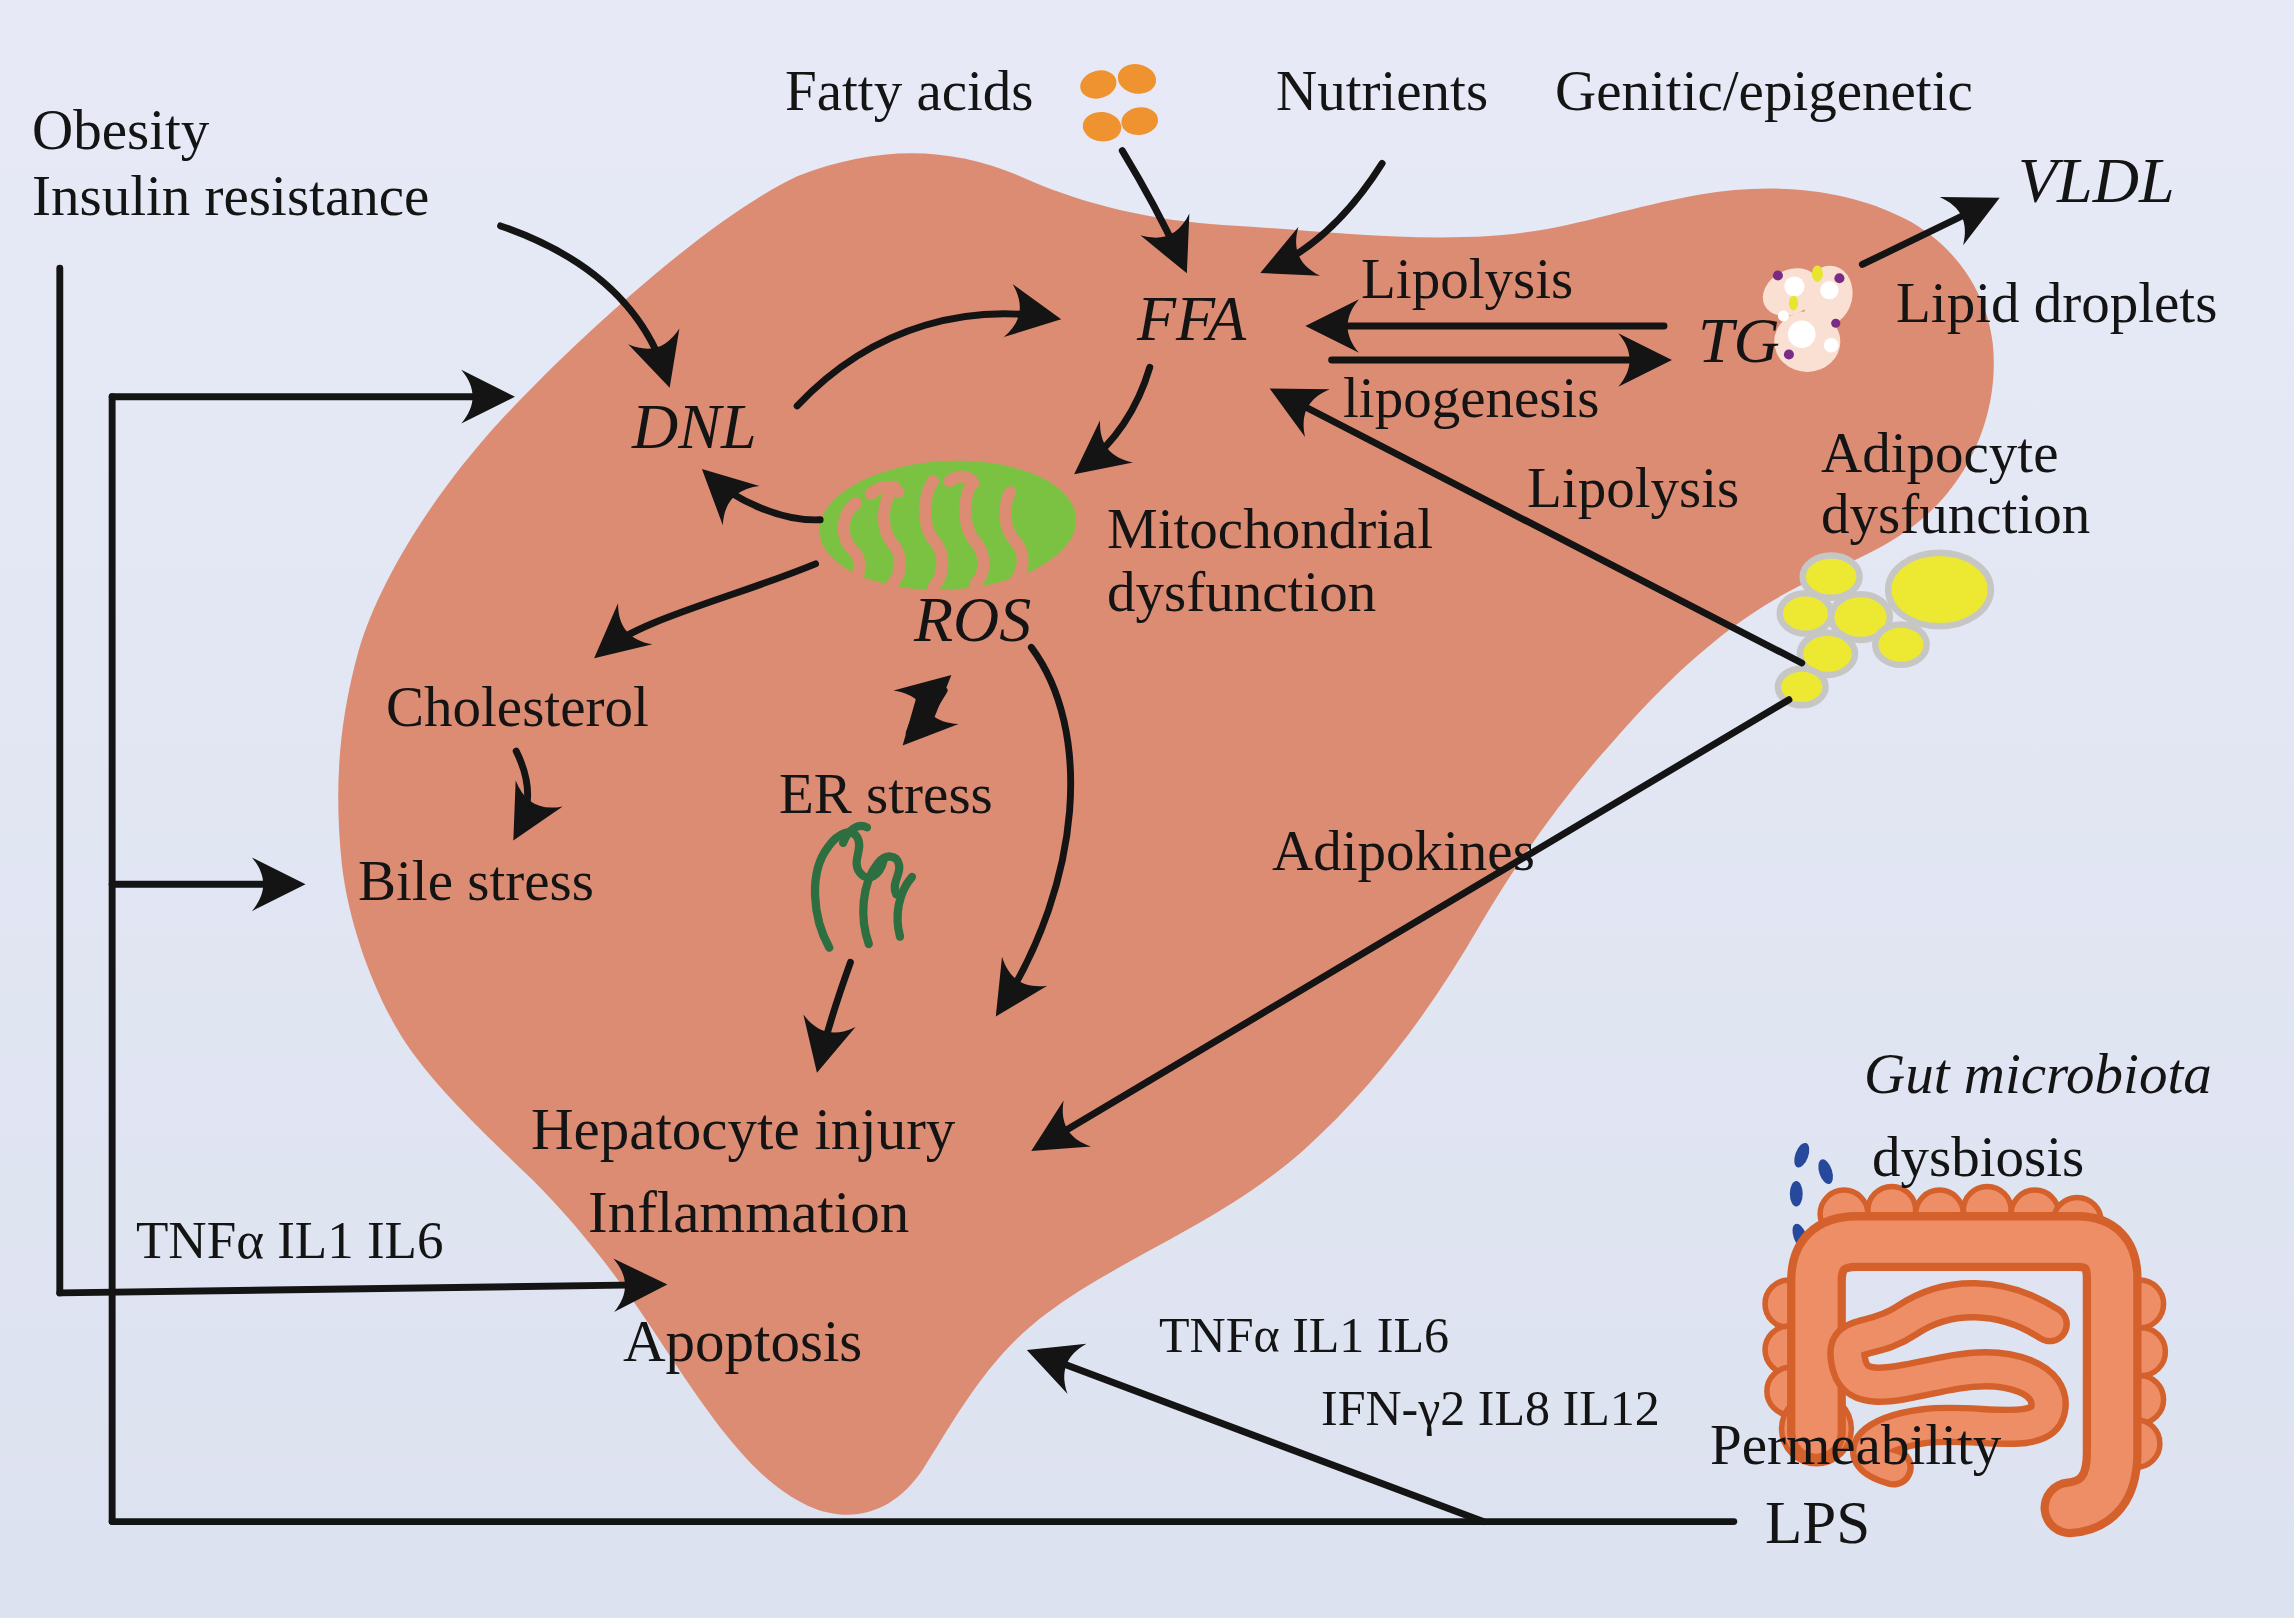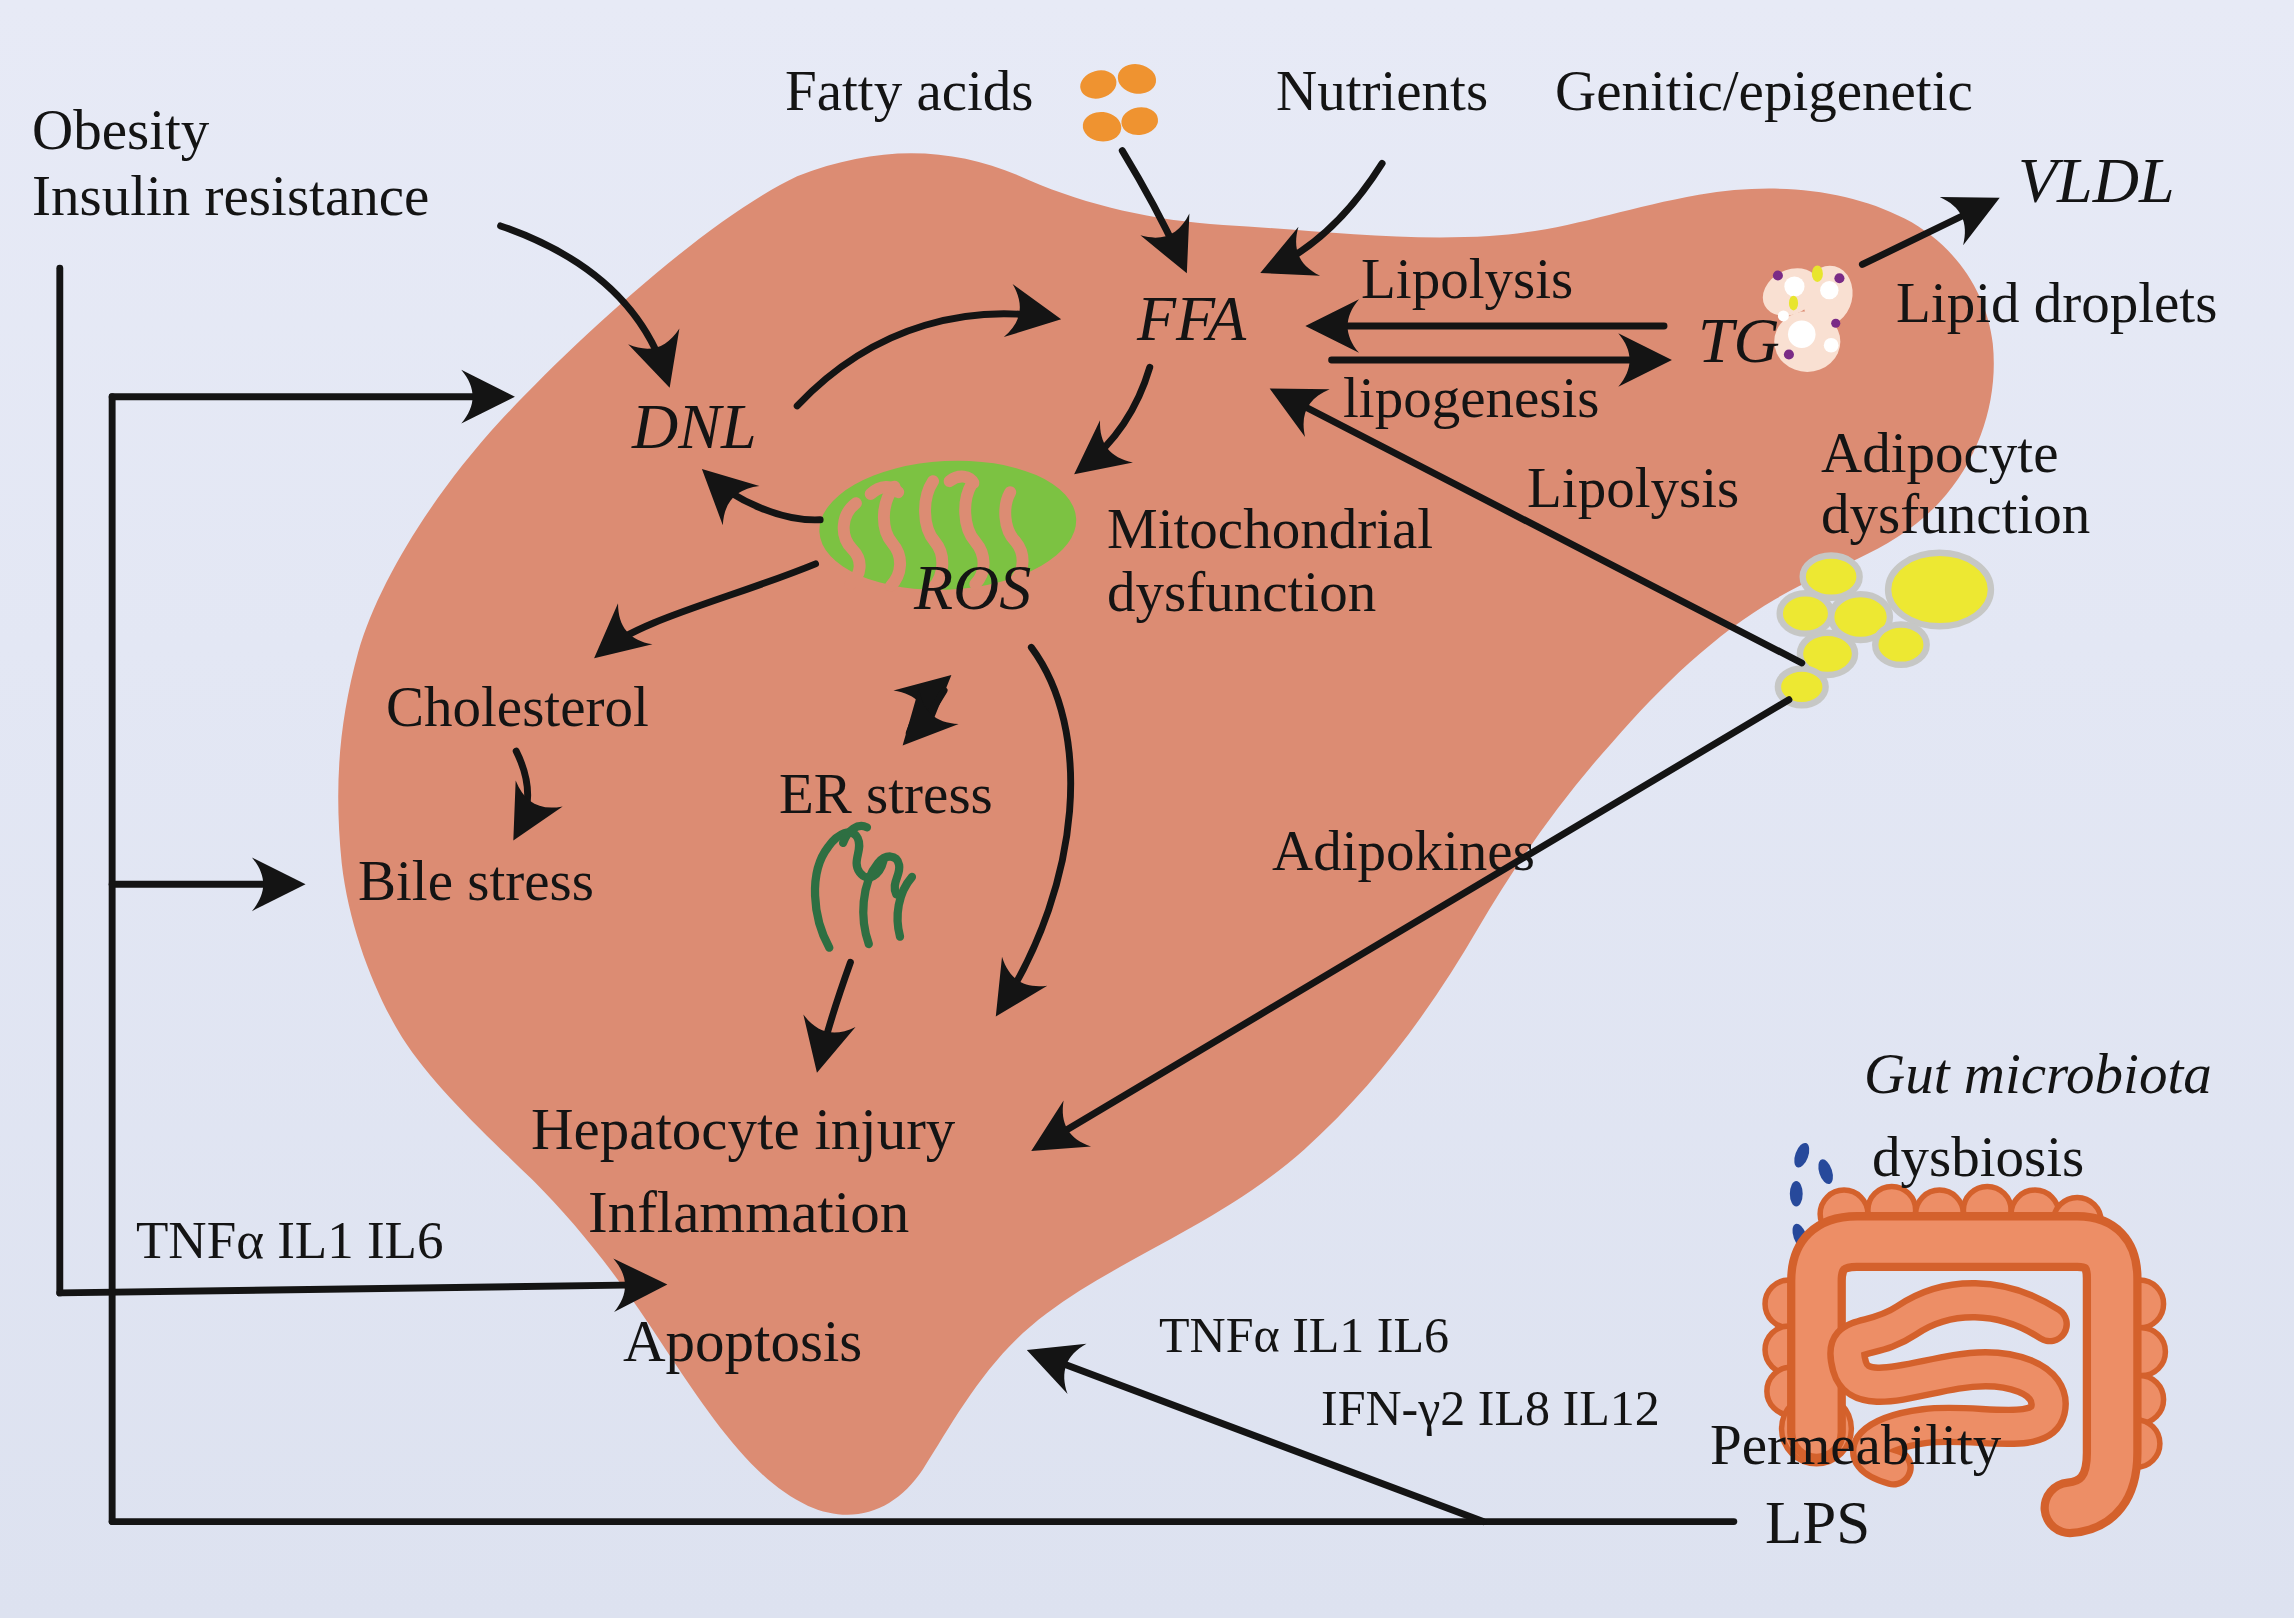--- a/index.html
+++ b/index.html
@@ -202,21 +202,21 @@
   <div class="t big" style="left:632px;top:395px;">DNL</div>
 
   <div class="t" style="left:1107px;top:500px;">Mitochondrial</div>
   <div class="t" style="left:1107px;top:563px;">dysfunction</div>
 
   <div class="t" style="left:1527px;top:459px;">Lipolysis</div>
 
   <div class="t" style="left:1821px;top:424px;">Adipocyte</div>
   <div class="t" style="left:1821px;top:485px;">dysfunction</div>
 
-  <div class="t big" style="left:914px;top:556px;">ROS</div>
+  <div class="t big" style="left:914px;top:588px;">ROS</div>
 
   <div class="t" style="left:386px;top:678px;">Cholesterol</div>
   <div class="t" style="left:779px;top:765px;">ER stress</div>
   <div class="t" style="left:358px;top:852px;">Bile stress</div>
   <div class="t" style="left:1272px;top:822px;">Adipokines</div>
 
   <div class="t" style="left:531px;top:1100px;font-size:59px;">Hepatocyte injury</div>
   <div class="t" style="left:588px;top:1183px;font-size:59px;">Inflammation</div>
   <div class="t" style="left:623px;top:1312px;font-size:59px;">Apoptosis</div>
 

